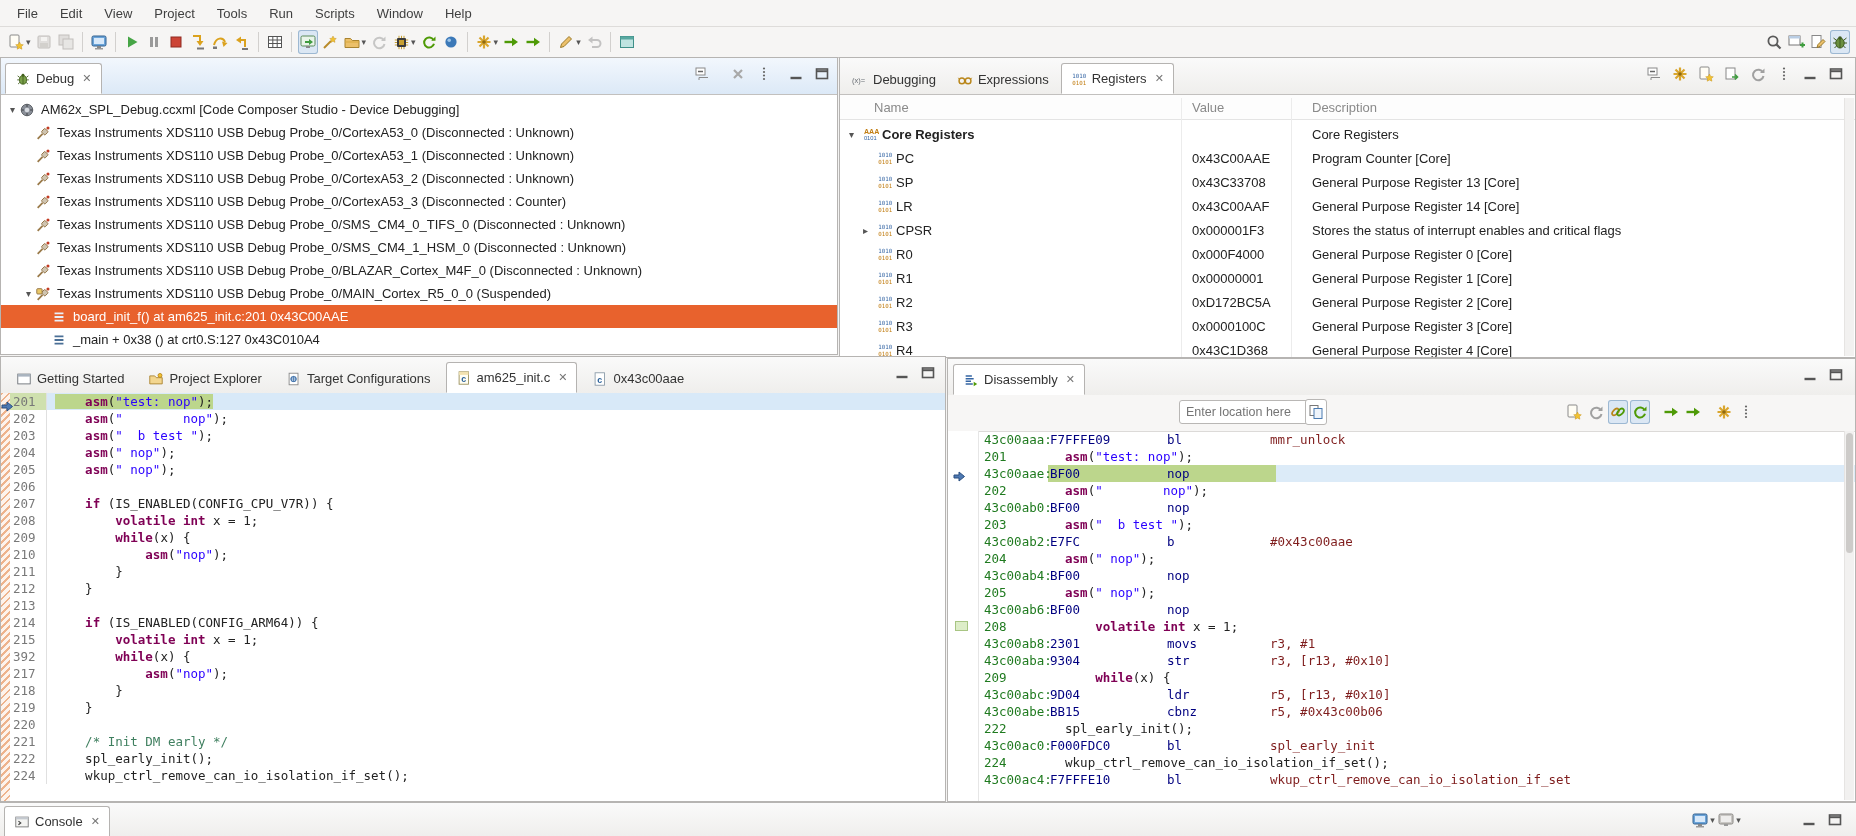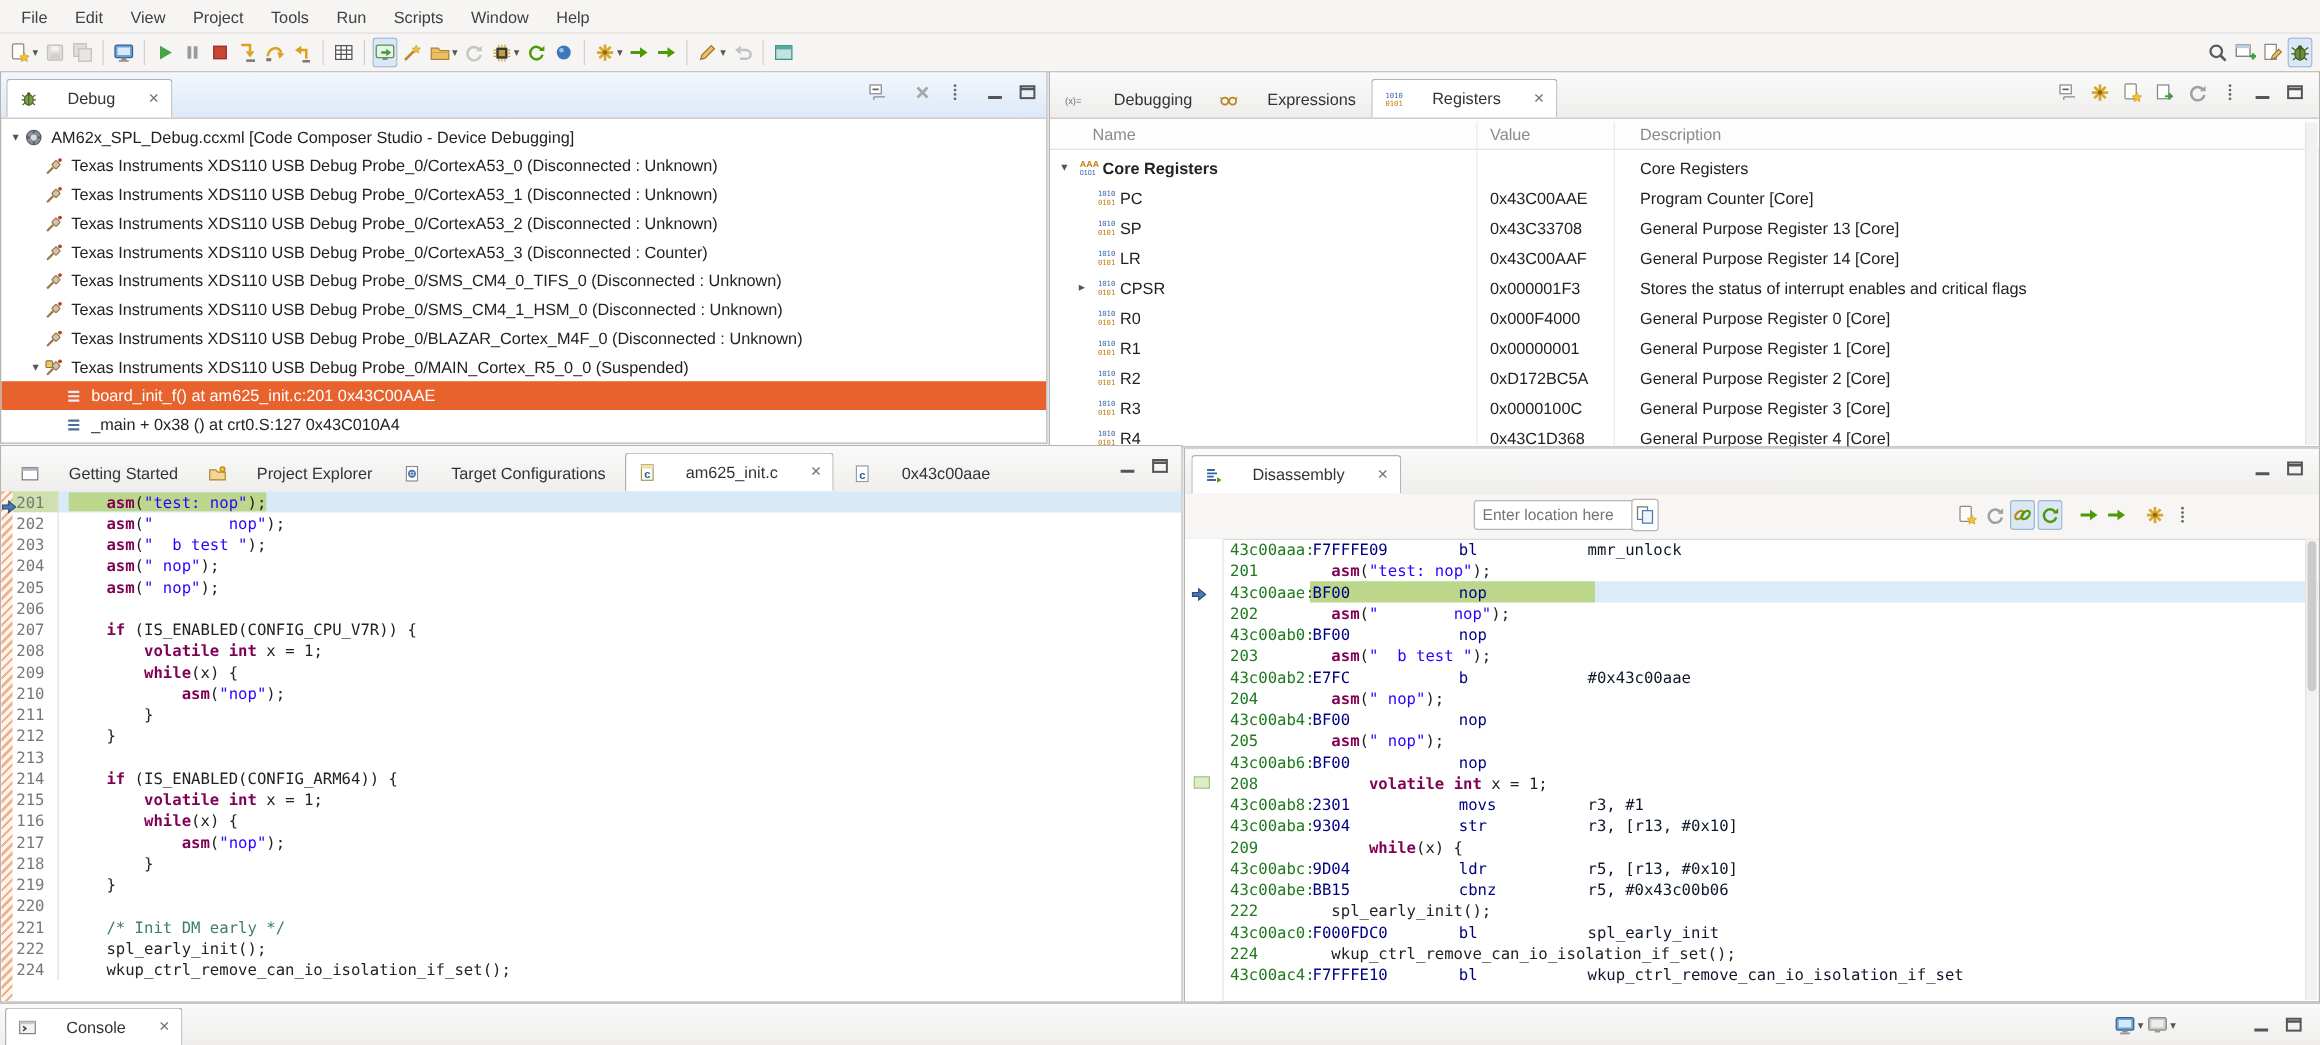--- a/index.html
+++ b/index.html
@@ -14,21 +14,21 @@
         padding:0 1px;margin:0 1px;position:relative;}
   .tbtn.pressed{background:#dbe7f4;box-shadow:inset 0 0 0 1px #9db8d2;}
   .tbtn.grey{opacity:.55;}
   .tsep{width:1px;height:20px;background:#d2d0ce;margin:0 5px;}
   .chev{font-size:9px;color:#555;margin-left:1px;}
   .tright{margin-left:auto;display:flex;align-items:center;}
   .panel{position:absolute;background:#fff;border:1px solid #b6b4b2;box-sizing:border-box;}
   .tabrow{display:flex;align-items:flex-end;height:36px;background:linear-gradient(#fafafa,#efeeec);
           border-bottom:1px solid #c2c0be;position:relative;}
   .tabrow.active-part{background:linear-gradient(#f2f7fd,#dce9f7);}
-  .tab{display:flex;align-items:center;gap:23px;height:29px;padding:0 9px;font-size:13px;color:#333;
+  .tab{display:flex;align-items:center;gap:5px;height:29px;padding:0 9px;font-size:13px;color:#333;
        white-space:nowrap;}
   .tab.active{background:#fff;border:1px solid #b5b3b1;border-bottom:1px solid #fff;
               border-radius:3px 3px 0 0;}
   .tab .closex{font-size:11px;color:#777;margin-left:3px;}
   .hdr-icons{position:absolute;top:4px;display:flex;align-items:center;}
   .hicon{width:26px;height:24px;display:flex;align-items:center;justify-content:center;}
   
   .tree-row{height:23px;display:flex;align-items:center;font-size:13px;white-space:nowrap;overflow:hidden;}
   .tree-row .exp{width:13px;font-size:10px;color:#555;text-align:center;flex:none;}
   .tree-row .ticon{width:19px;flex:none;display:flex;align-items:center;}
@@ -60,21 +60,21 @@
             background:#f7f6f5;}
   .loc-input{position:absolute;left:231px;top:5px;width:118px;height:22px;border:1px solid #b9b7b5;
              border-radius:3px;font-size:12.5px;padding:0 6px;color:#333;background:#fff;font-family:"Liberation Sans",sans-serif;}
   .da-ruler{position:absolute;left:0;top:72px;bottom:0;width:30px;background:#fff;border-right:1px solid #e6e6e6;}
   .da-rows{position:absolute;left:30px;right:0;top:72px;bottom:0;overflow:hidden;}
   .da-row{height:17px;display:flex;font-family:"DejaVu Sans Mono",monospace;font-size:12.5px;
           line-height:17px;position:relative;white-space:pre;}
   .da-a{width:66px;flex:none;color:#1f7a1f;padding-left:6px;position:relative;z-index:1;}
   .da-o{width:117px;flex:none;color:#000080;position:relative;z-index:1;}
   .da-m{width:103px;flex:none;color:#000080;position:relative;z-index:1;}
-  .da-p{color:#0f172a;position:relative;z-index:1;}
+  .da-p{color:#7f1d1d;position:relative;z-index:1;}
   .da-src{position:relative;z-index:1;white-space:pre;}
   .da-hl{position:absolute;left:70px;width:228px;top:0;bottom:0;background:#bcd68c;z-index:0;}
   .da-tail{position:absolute;left:298px;right:0;top:0;bottom:0;background:#dcebf8;z-index:0;}
   .sbar{position:absolute;right:1px;width:9px;background:#f2f1f0;border-left:1px solid #e6e4e2;}
   .sthumb{position:absolute;left:1px;right:1px;background:#cdcbc9;border-radius:4px;}
   
   .console-bar{position:absolute;left:0;top:802px;right:0;height:34px;background:linear-gradient(#fafafa,#efeeec);
                border-top:1px solid #b6b4b2;display:flex;align-items:flex-end;}
 </style>
 </head>
@@ -915,21 +915,21 @@
       </div>
       <div class="ed-row">
         <div class="ed-gut">214</div>
         <div class="ed-code"><span class="ct">    <span class="kw">if</span> (IS_ENABLED(CONFIG_ARM64)) {</span></div>
       </div>
       <div class="ed-row">
         <div class="ed-gut">215</div>
         <div class="ed-code"><span class="ct">        <span class="kw">volatile</span> <span class="kw">int</span> x = 1;</span></div>
       </div>
       <div class="ed-row">
-        <div class="ed-gut">116</div>
+        <div class="ed-gut">392</div>
         <div class="ed-code"><span class="ct">        <span class="kw">while</span>(x) {</span></div>
       </div>
       <div class="ed-row">
         <div class="ed-gut">217</div>
         <div class="ed-code"><span class="ct">            <span class="kw">asm</span>(<span class="str">"nop"</span>);</span></div>
       </div>
       <div class="ed-row">
         <div class="ed-gut">218</div>
         <div class="ed-code"><span class="ct">        }</span></div>
       </div>

